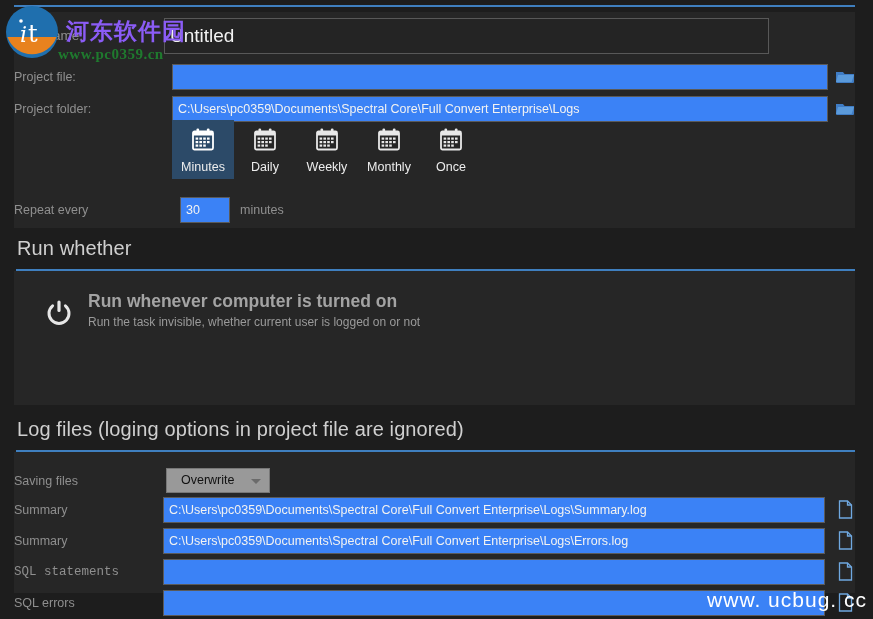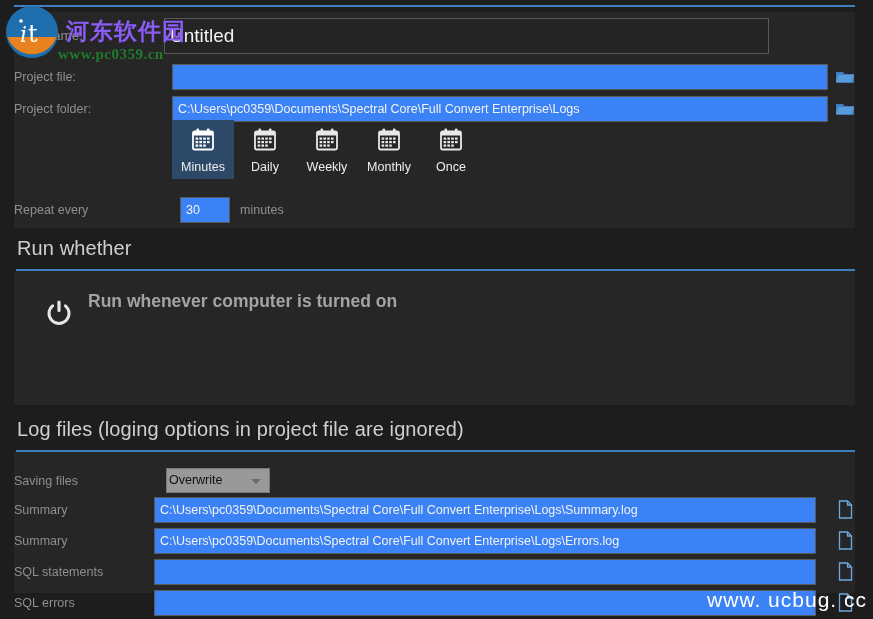--- a/index.html
+++ b/index.html
@@ -207,49 +207,49 @@
     color: #9a9a9a;
     white-space: nowrap;
   }
 
   
   .logrow { position: absolute; left: 0; width: 100%; height: 26px; }
   .logrow .lbl { width: 144px; }
   #logrow-saving { top: 16px; }
   #logrow-0 { top: 45px; }
   #logrow-1 { top: 76px; }
-  #logrow-2 { top: 107px; }
+  #logrow-2 { top: 107px; font-family: Liberation Mono, monospace; }
   #logrow-3 { top: 138px; }
 
   #saving-select {
     position: absolute;
     left: 152px;
     top: 0;
     width: 104px;
     height: 25px;
     box-sizing: border-box;
     background: #999999;
     border: 1px solid #777;
     color: #111;
     font-size: 12.5px;
     line-height: 23px;
-    padding-left: 2px;
+    padding-left: 14px;
     cursor: pointer;
     white-space: nowrap;
   }
   #saving-select .arrow {
     position: absolute;
     right: 8px;
     top: 10px;
     width: 0; height: 0;
     border-left: 5px solid transparent;
     border-right: 5px solid transparent;
     border-top: 5px solid #6b6b6b;
   }
-  .logrow .field { left: 140px; width: 662px; }
+  .logrow .field { left: 149px; width: 662px; }
   .doc-btn {
     position: absolute;
     left: 824px;
     top: 3px;
     width: 15px;
     height: 19px;
     cursor: pointer;
   }
 
   
@@ -461,20 +461,21 @@
   <div class="panel" id="panel-runopts">
 
     <div class="runopt" id="runopt-0">
       <span class="ico">
         <svg width="30" height="30" viewBox="0 0 30 30">
           <path d="M8.6 7.8 A10 10 0 1 0 21.4 7.8" fill="none" stroke="#e6e6e6" stroke-width="3" stroke-linecap="round"></path>
           <rect x="13.4" y="2.5" width="3.2" height="11.5" rx="1.6" fill="#e6e6e6"></rect>
         </svg>
       </span>
       <div class="opt-title">Run whenever computer is turned on</div>
+      <div class="opt-sub">Run the task invisible, whether current user is logged on or not</div>
     </div>
 
 
   </div>
 
   <div class="section-head" id="head-logs">
     <div class="title">Log files (loging options in project file are ignored)</div>
     <div class="rule"></div>
   </div>
 

